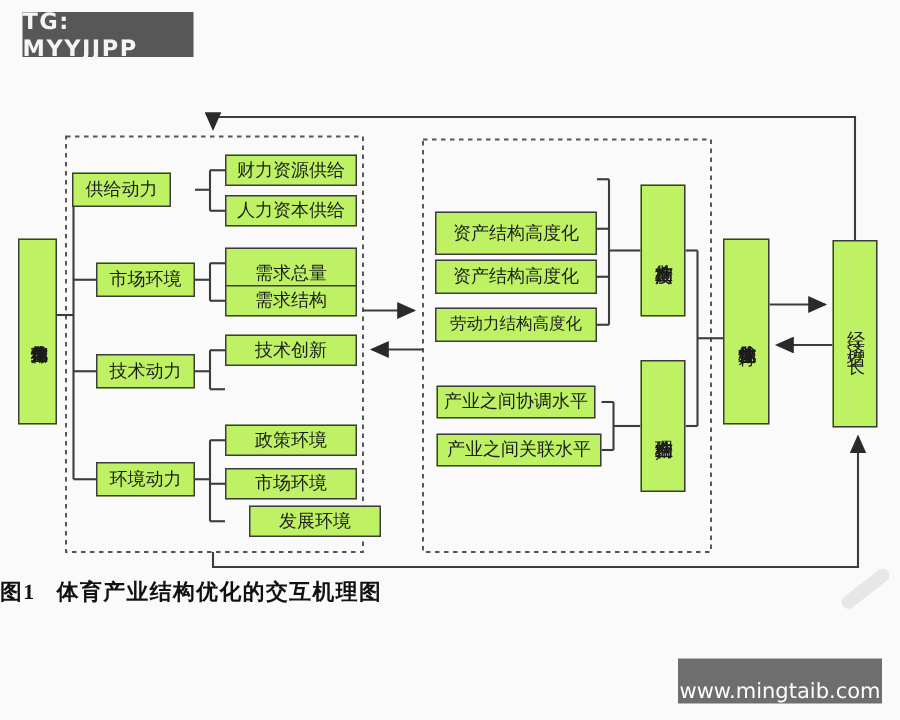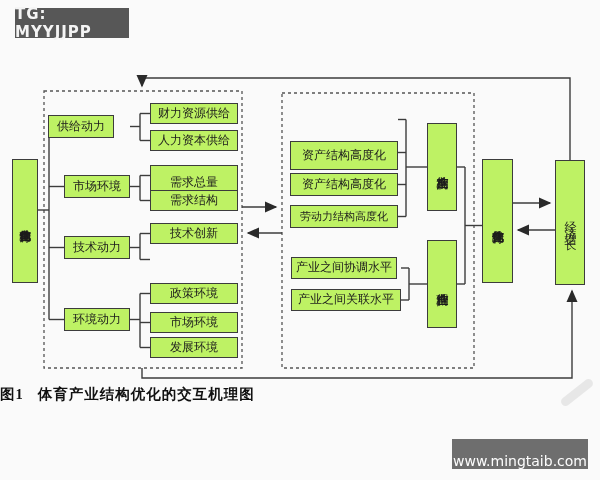--- a/index.html
+++ b/index.html
@@ -106,21 +106,21 @@
   <div class="box" style="left:64px;top:236px;width:66px;height:23px;">技术动力</div>
   <div class="box" style="left:64px;top:308px;width:66px;height:23px;">环境动力</div>
 
   <div class="box small" style="left:150px;top:103px;width:88px;height:21px;">财力资源供给</div>
   <div class="box small" style="left:150px;top:130px;width:88px;height:21px;">人力资本供给</div>
   <div class="box small" style="left:150px;top:165px;width:88px;height:36px;">需求总量</div>
   <div class="box small" style="left:150px;top:190px;width:88px;height:21px;">需求结构</div>
   <div class="box small" style="left:150px;top:223px;width:88px;height:21px;">技术创新</div>
   <div class="box small" style="left:150px;top:283px;width:88px;height:21px;">政策环境</div>
   <div class="box small" style="left:150px;top:312px;width:88px;height:21px;">市场环境</div>
-  <div class="box small" style="left:150px;top:337px;width:88px;height:21px;">发展环境</div>
+  <div class="box small" style="left:166px;top:337px;width:88px;height:21px;">发展环境</div>
 
   <div class="box rightcol" style="left:290px;top:141px;width:108px;height:29px;">资产结构高度化</div>
   <div class="box rightcol" style="left:290px;top:173px;width:108px;height:23px;">资产结构高度化</div>
   <div class="box rightcol" style="left:290px;top:205px;width:108px;height:23px;font-size:11px;">劳动力结构高度化</div>
 
   <div class="box rightcol" style="left:291px;top:257px;width:106px;height:22px;">产业之间协调水平</div>
   <div class="box rightcol" style="left:291px;top:289px;width:110px;height:22px;">产业之间关联水平</div>
 
   <div class="box vbox" style="left:427px;top:123px;width:30px;height:88px;">产业结构高度</div>
   <div class="box vbox" style="left:427px;top:240px;width:30px;height:88px;">产业结构合理</div>

